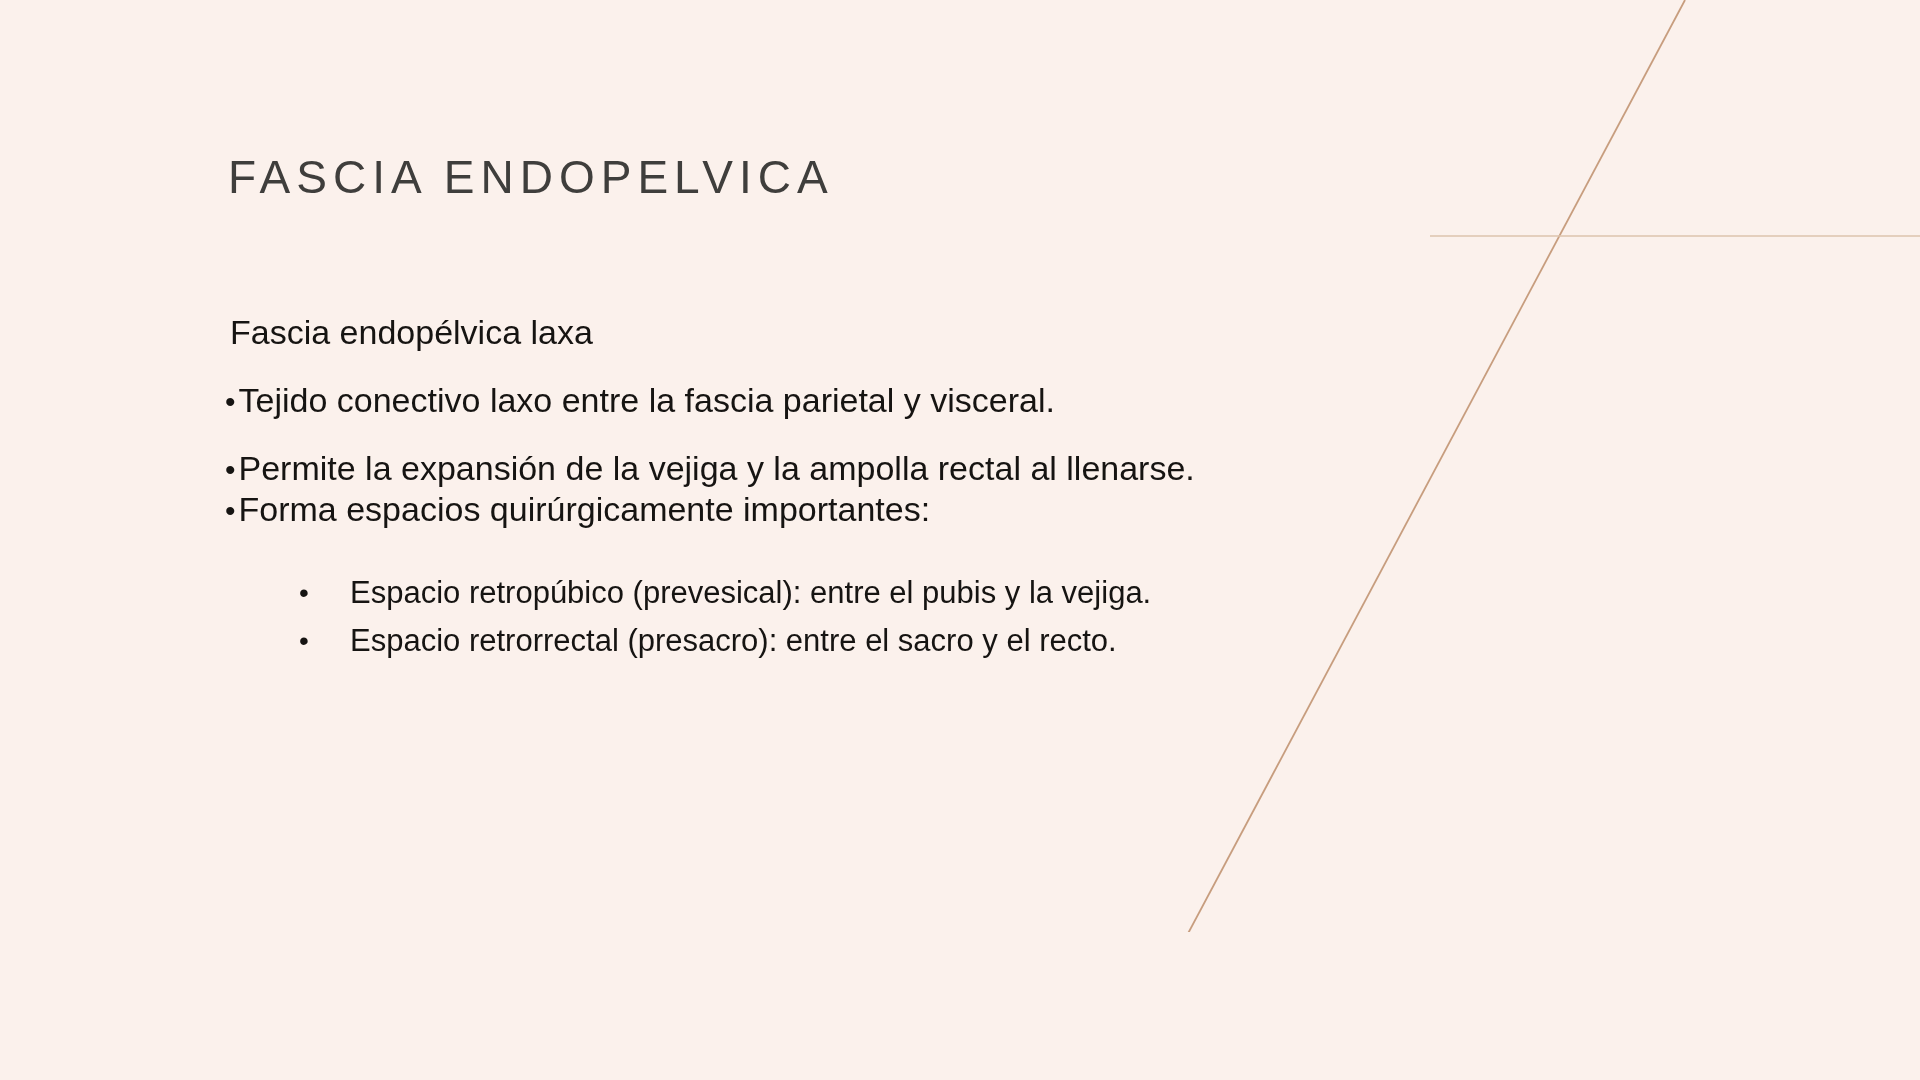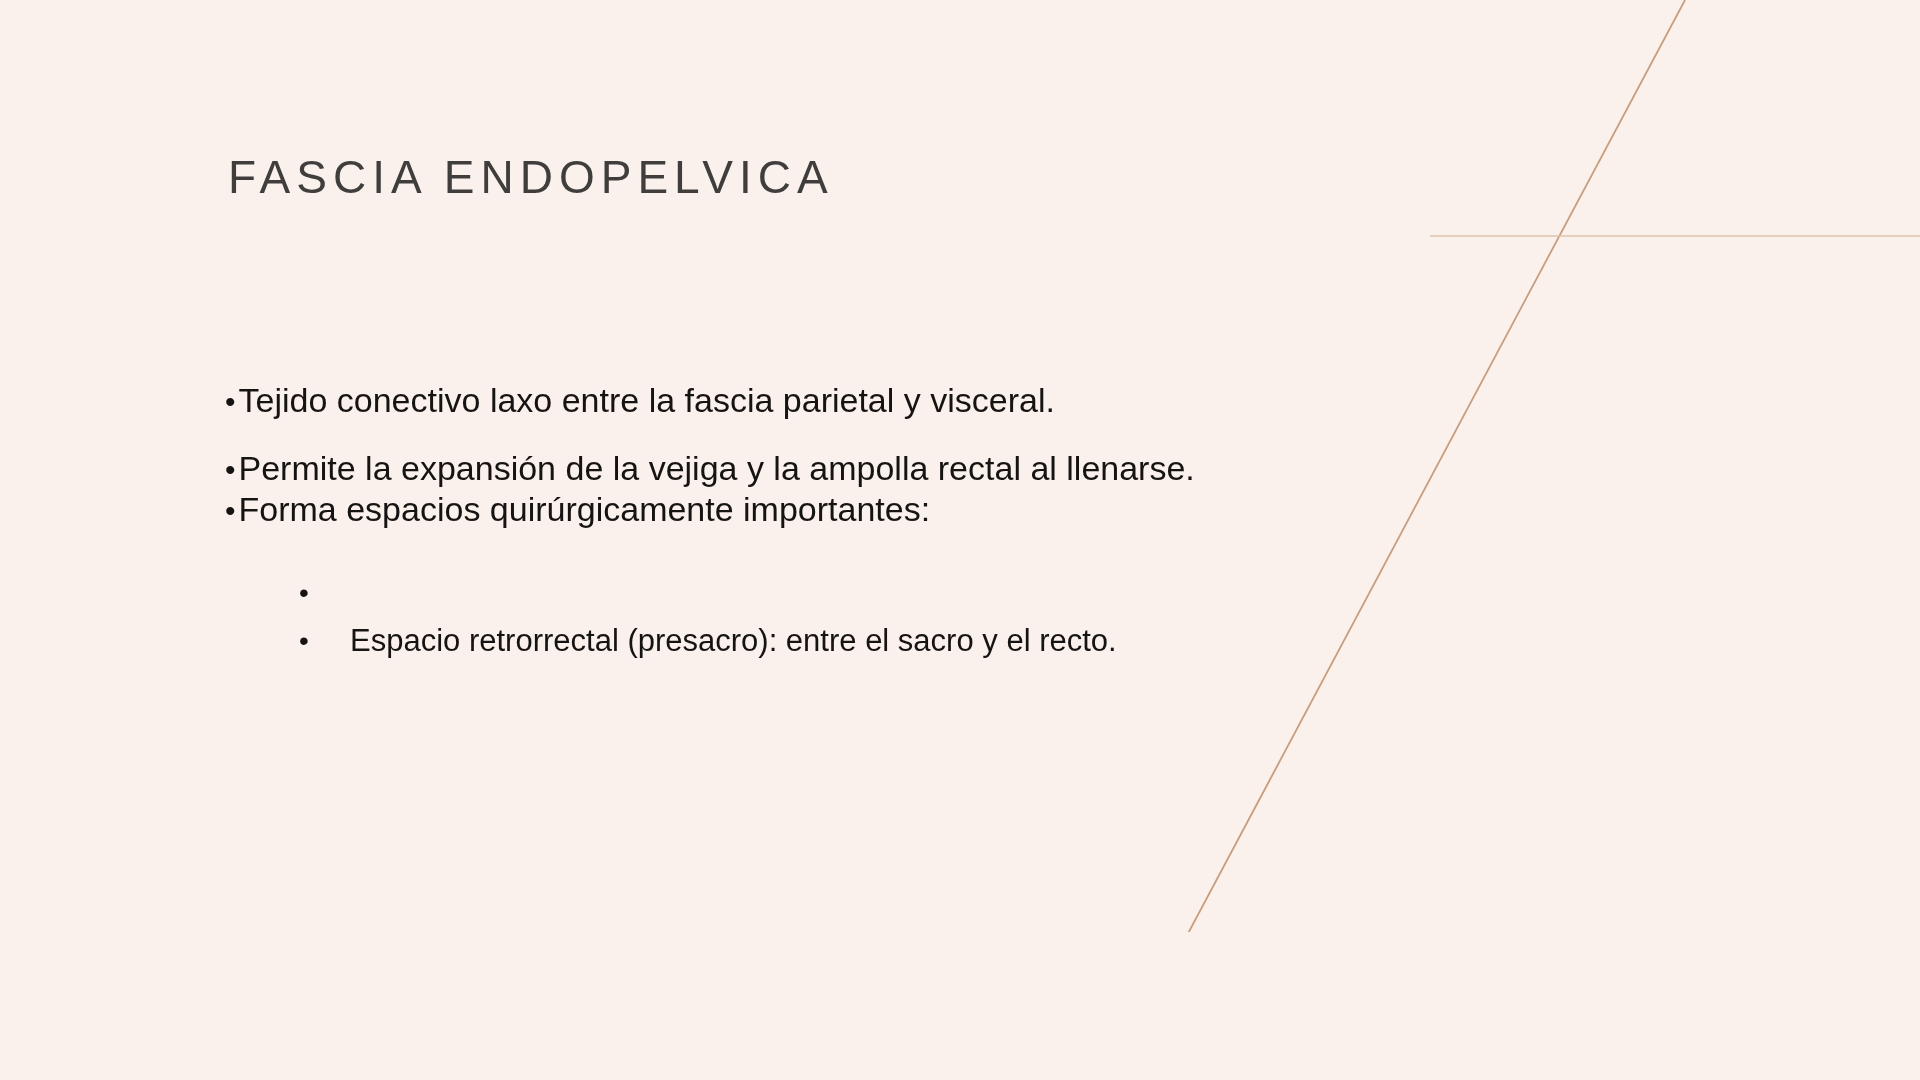--- a/index.html
+++ b/index.html
@@ -109,35 +109,36 @@
 
   <svg class="deco-lines" viewBox="0 0 1920 1080" xmlns="http://www.w3.org/2000/svg">
     <line x1="1685" y1="0" x2="1110" y2="1080" stroke-width="1.8" stroke="#c79d7e"></line>
     <line x1="1430" y1="236" x2="1920" y2="236" stroke-width="1.5" stroke="#dcc3ae"></line>
   </svg>
 
   <div class="slide-title">FASCIA ENDOPELVICA</div>
 
   <div class="body-block">
 
+    <div class="body-heading">Fascia endopélvica laxa</div>
 
     <div class="bullet-line bullet-1">
       <span class="marker">•</span><span>Tejido conectivo laxo entre la fascia parietal y visceral.</span>
     </div>
 
     <div class="bullet-line bullet-2">
       <span class="marker">•</span><span>Permite la expansión de la vejiga y la ampolla rectal al llenarse.</span>
     </div>
 
     <div class="bullet-line bullet-3">
       <span class="marker">•</span><span>Forma espacios quirúrgicamente importantes:</span>
     </div>
 
     <div class="sub-line sub-1">
-      <span class="marker">•</span>
+      <span class="marker">•</span><span>Espacio retropúbico (prevesical): entre el pubis y la vejiga.</span>
     </div>
 
     <div class="sub-line sub-2">
       <span class="marker">•</span><span>Espacio retrorrectal (presacro): entre el sacro y el recto.</span>
     </div>
 
   </div>
 
   <div class="footer-item footer-year">20XX</div>
 

